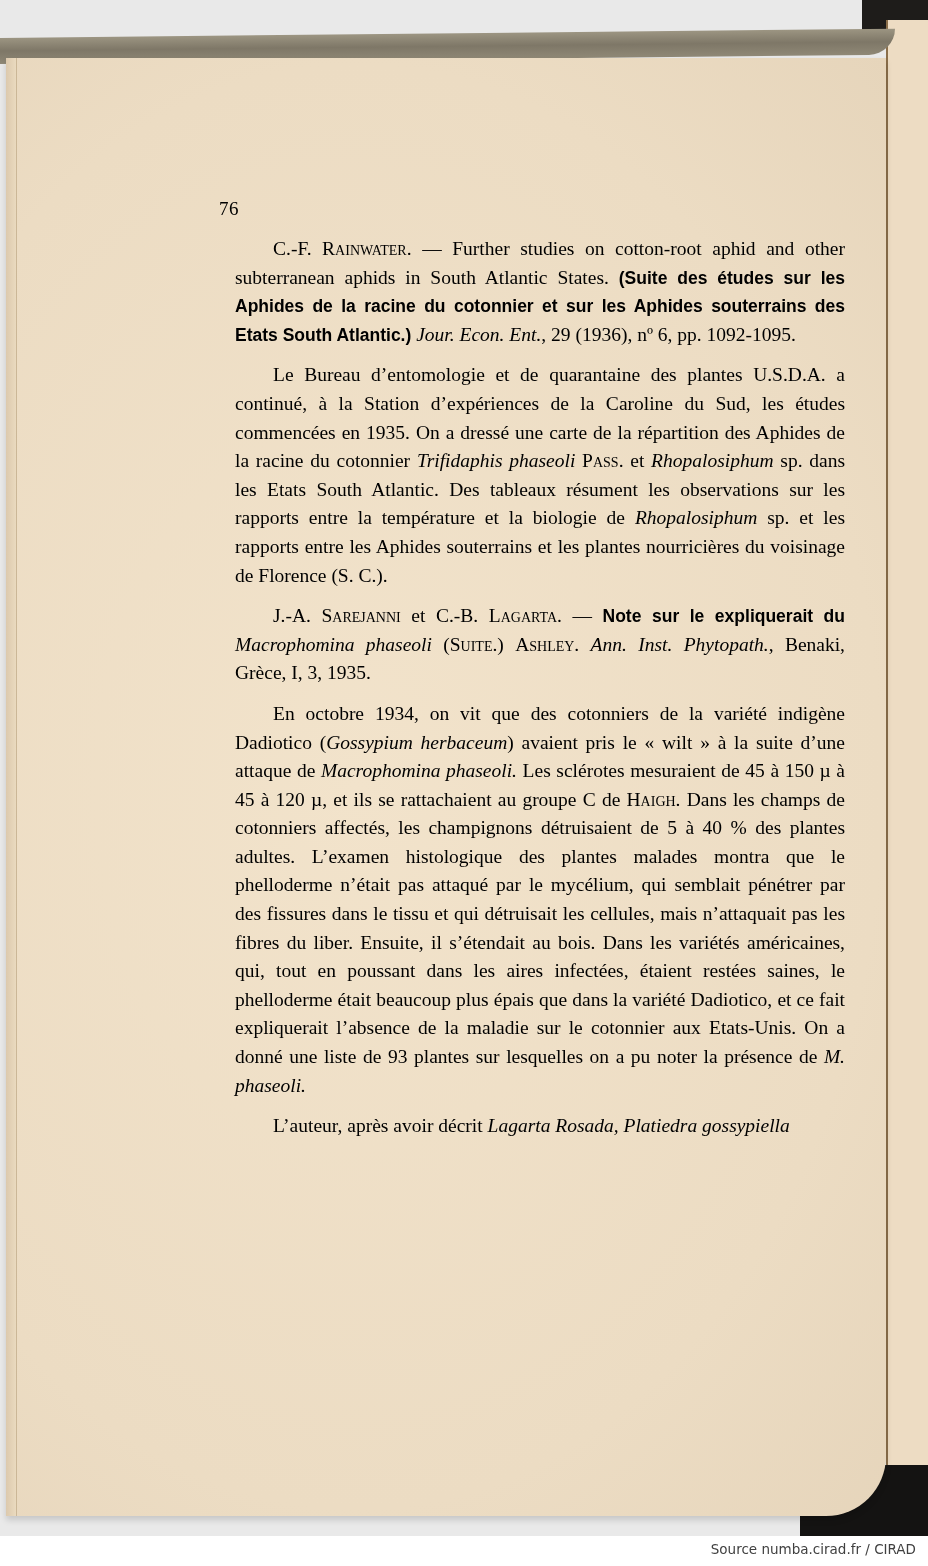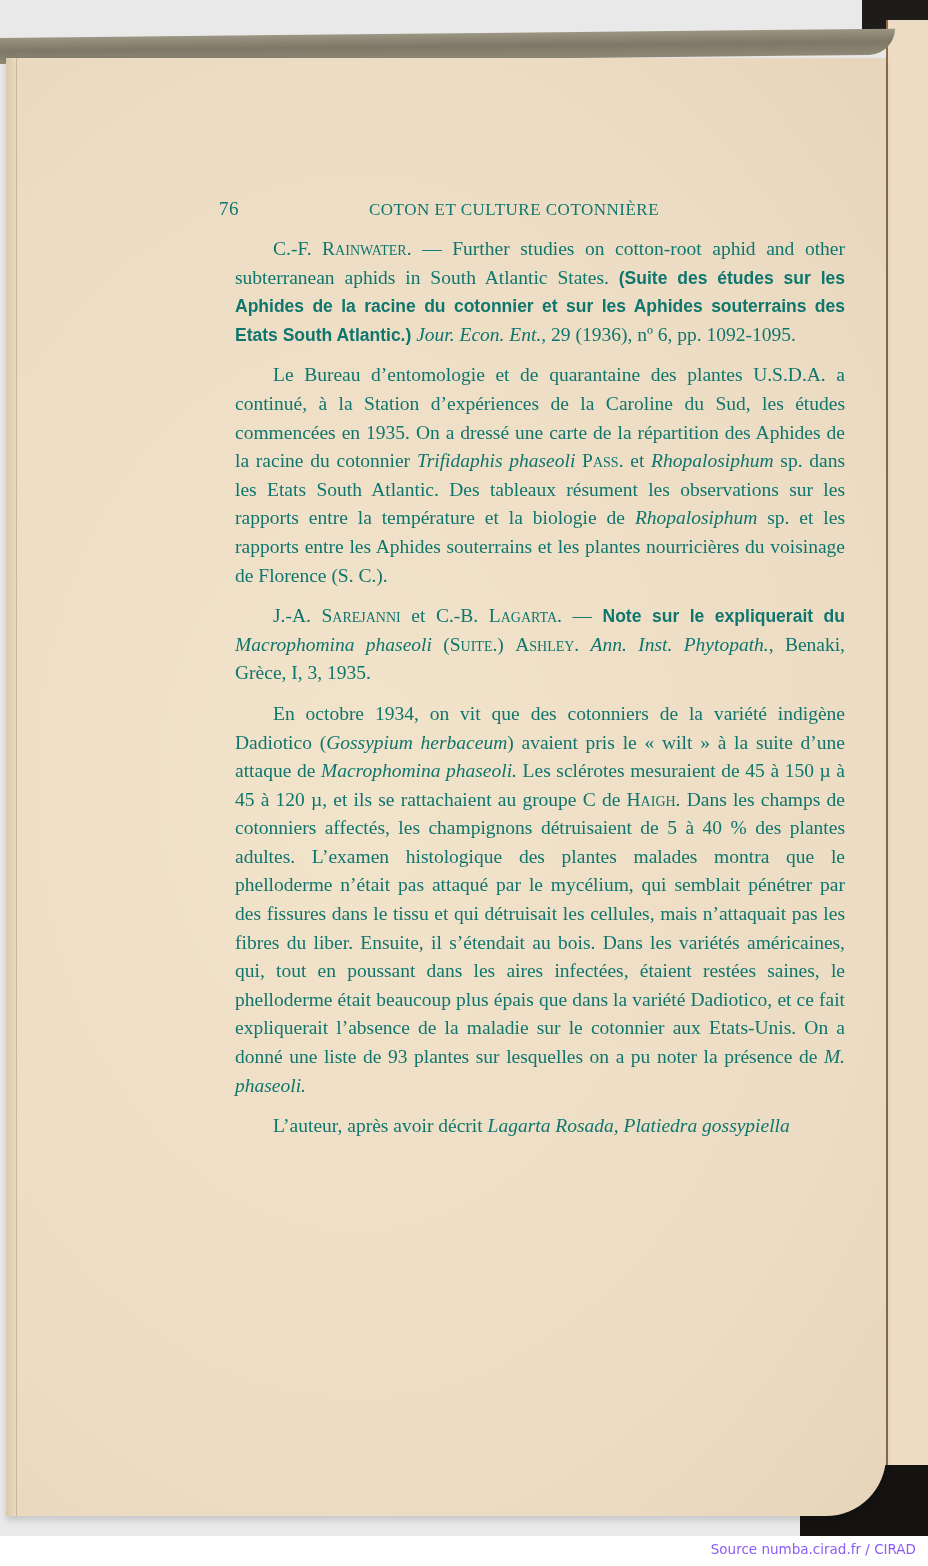--- a/index.html
+++ b/index.html
@@ -39,57 +39,56 @@
     background: linear-gradient(90deg, #dcc9ad, #eadabf);
     border-right: 1px solid #cbb797;
   }
   .next-page {
     position: absolute; left: 886px; top: 20px; width: 42px; height: 1450px;
     background: #eddcc3;
     border-left: 2px solid #8a6e4a;
   }
   .content {
     position: absolute; left: 219px; top: 195px; width: 626px;
-    color: #0f766e;
+    color: #000000;
     font-size: 19.5px;
     line-height: 28.6px;
     text-align: justify;
   }
   .running-head {
     display: flex; align-items: baseline; height: 40px;
     font-size: 17px; letter-spacing: 0.5px;
   }
   .running-head .folio { width: 150px; font-size: 19px; }
   .running-head .title { flex: 0 0 auto; }
   p { margin: 0 0 12px 16px; text-indent: 38px; }
   .sc { font-variant: small-caps; }
   b { font-weight: bold; font-family: "Liberation Sans", "DejaVu Sans", sans-serif; font-size: 17.5px; }
   i { font-style: italic; }
   .footer-source {
     position: absolute; right: 12px; top: 1541px;
-    font-family: "DejaVu Sans", sans-serif; font-size: 13.5px; color: #8b5cf6;
+    font-family: "DejaVu Sans", sans-serif; font-size: 13.5px; color: #404040;
   }
 </style>
 </head>
 <body>
 
 <div class="scan-bg"></div>
 <div class="cover-dark-top"></div>
 <div class="next-page"></div>
 <div class="book-edge-top"></div>
 <div class="cover-dark-bottom"></div>
 
 <div class="page">
   <div class="page-left-edge"></div>
 </div>
 
 <div class="content">
   <div class="running-head">
     <span class="folio">76</span>
-    <span class="title">COTON ET CULTURE COTONNIÈRE</span>
   </div>
 
   <p><span class="sc">C.-F. Rainwater.</span><span> — </span><span>Further studies on cotton-root aphid and other subterranean aphids in South Atlantic States.</span> <b>(Suite des études sur les Aphides de la racine du cotonnier et sur les Aphides souterrains des Etats South Atlantic.)</b> <i>Jour. Econ. Ent.</i><span>, 29 (1936), nº 6, pp. 1092-1095.</span></p>
   <p class="rich">Le Bureau d’entomologie et de quarantaine des plantes U.S.D.A. a continué, à la Station d’expériences de la Caroline du Sud, les études commencées en 1935. On a dressé une carte de la répartition des Aphides de la racine du cotonnier <i>Trifidaphis phaseoli</i> <span class="sc">Pass.</span> et <i>Rhopalosiphum</i> sp. dans les Etats South Atlantic. Des tableaux résument les observations sur les rapports entre la température et la biologie de <i>Rhopalosiphum</i> sp. et les rapports entre les Aphides souterrains et les plantes nourricières du voisinage de Florence (S. C.).</p>
 
   <p><span class="sc">J.-A. Sarejanni</span><span> et </span><span class="sc">C.-B. Lagarta.</span><span> — </span><b>Note sur le expliquerait du</b> <i>Macrophomina phaseoli</i> <span class="sc">(Suite.)</span> <span class="sc">Ashley.</span> <i>Ann. Inst. Phytopath.</i><span>, Benaki, Grèce, I, 3, 1935.</span></p>
   <p class="rich">En octobre 1934, on vit que des cotonniers de la variété indigène Dadiotico (<i>Gossypium herbaceum</i>) avaient pris le « wilt » à la suite d’une attaque de <i>Macrophomina phaseoli.</i> Les sclérotes mesuraient de 45 à 150 µ à 45 à 120 µ, et ils se rattachaient au groupe C de <span class="sc">Haigh.</span> Dans les champs de cotonniers affectés, les champignons détruisaient de 5 à 40 % des plantes adultes. L’examen histologique des plantes malades montra que le phelloderme n’était pas attaqué par le mycélium, qui semblait pénétrer par des fissures dans le tissu et qui détruisait les cellules, mais n’attaquait pas les fibres du liber. Ensuite, il s’étendait au bois. Dans les variétés américaines, qui, tout en poussant dans les aires infectées, étaient restées saines, le phelloderme était beaucoup plus épais que dans la variété Dadiotico, et ce fait expliquerait l’absence de la maladie sur le cotonnier aux Etats-Unis. On a donné une liste de 93 plantes sur lesquelles on a pu noter la présence de <i>M. phaseoli.</i></p>
 
   <p class="rich">L’auteur, après avoir décrit <i>Lagarta Rosada, Platiedra gossypiella</i></p>
 </div>

